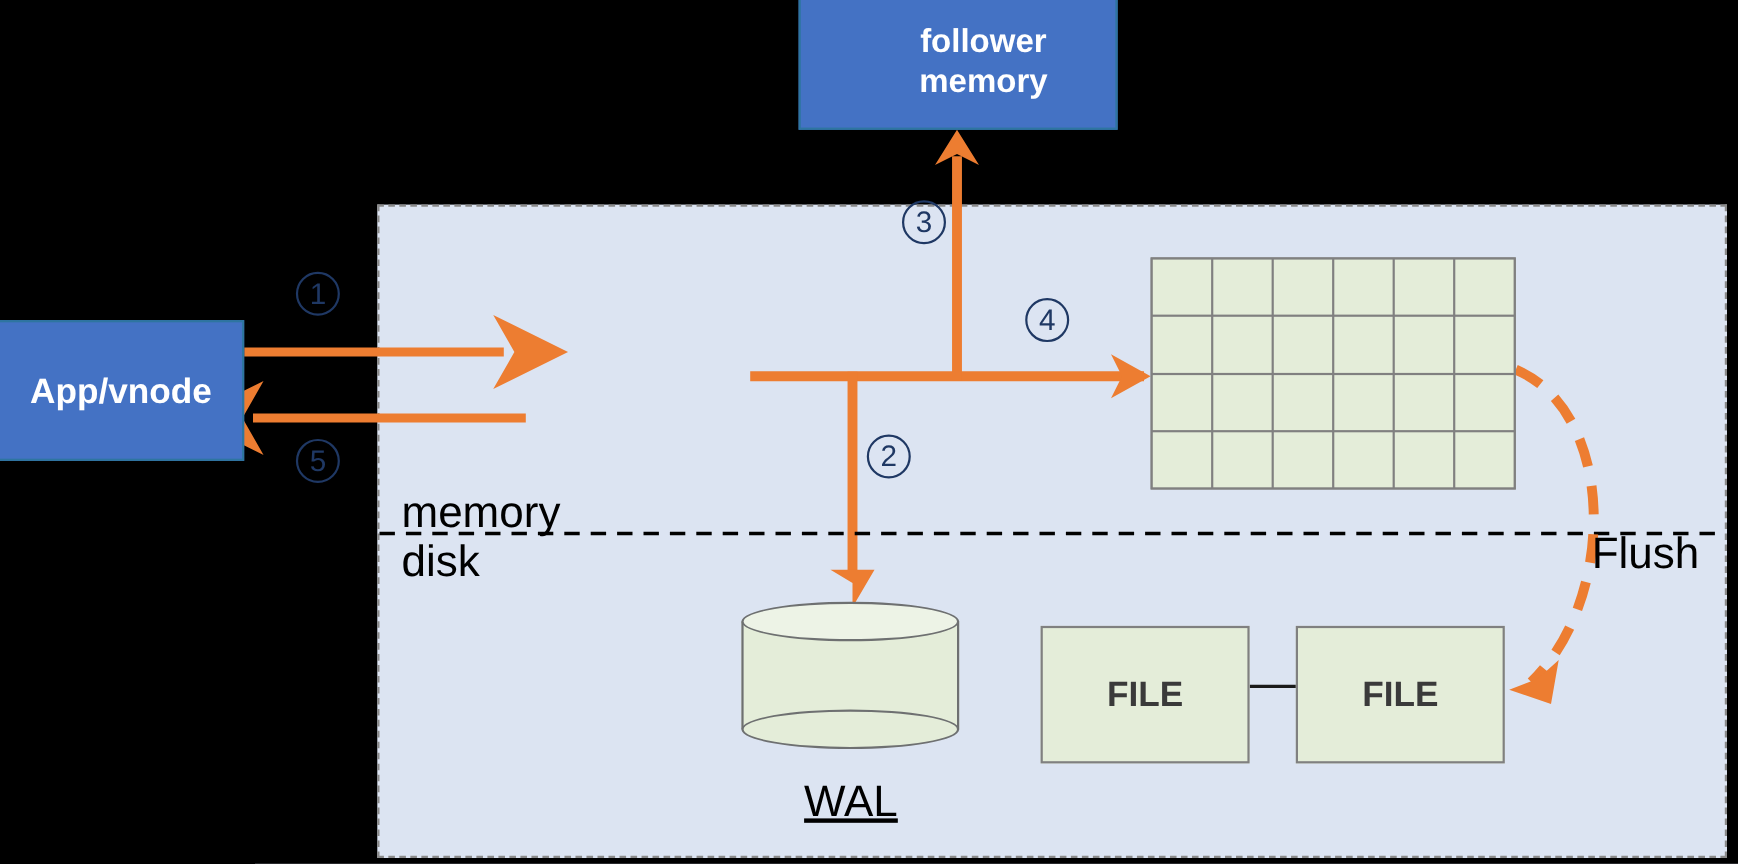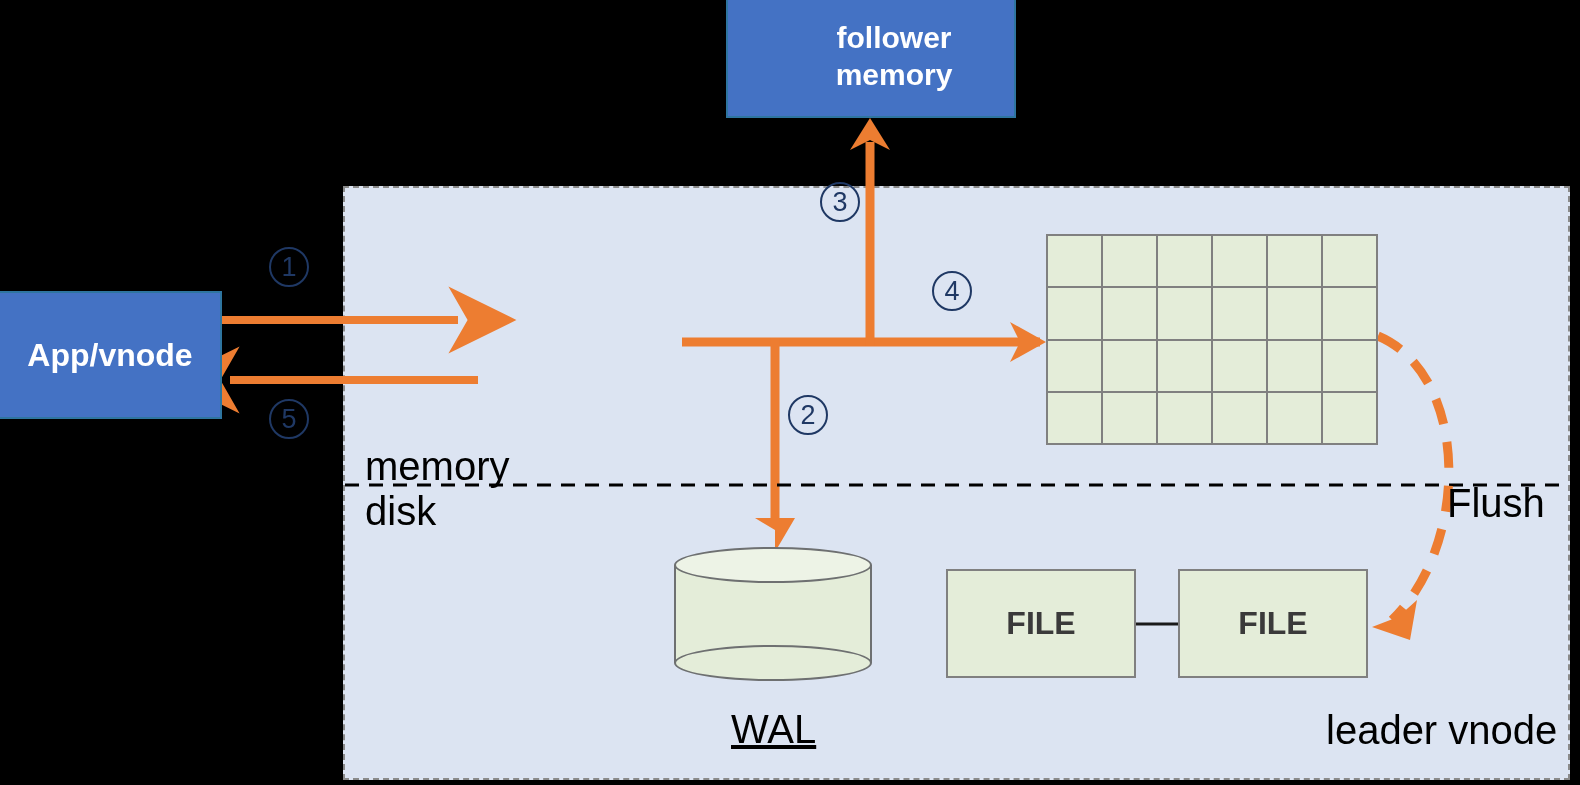--- a/index.html
+++ b/index.html
@@ -148,21 +148,21 @@
     background: #E4EDD9;
     border: 2px solid #808080;
     box-sizing: border-box;
     display: flex;
     align-items: center;
     justify-content: center;
     color: #3A3A3A;
     font-size: 32px;
     font-weight: bold;
     top: 569px;
-    height: 109px;
+    height: 125px;
   }
   #file-1 { left: 946px; width: 190px; }
   #file-2 { left: 1178px; width: 190px; }
 
   
   .plain {
     color: #000000;
     font-size: 40px;
   }
   #memory-label { left: 365px; top: 443px; }
@@ -280,21 +280,20 @@
     <span>FILE</span>
   </div>
   <div id="file-2" class="filebox">
     <span>FILE</span>
   </div>
 
   <div id="memory-label" class="lbl plain">memory</div>
   <div id="disk-label" class="lbl plain">disk</div>
   <div id="wal-label" class="lbl plain">WAL</div>
   <div id="flush-label" class="lbl plain">Flush</div>
-  <div id="leader-label" class="lbl plain">leader vnode</div>
 
   <div id="step-1" class="step">1</div>
   <div id="step-2" class="step">2</div>
   <div id="step-3" class="step">3</div>
   <div id="step-4" class="step">4</div>
   <div id="step-5" class="step">5</div>
 
 </div>
 
 </body></html>

